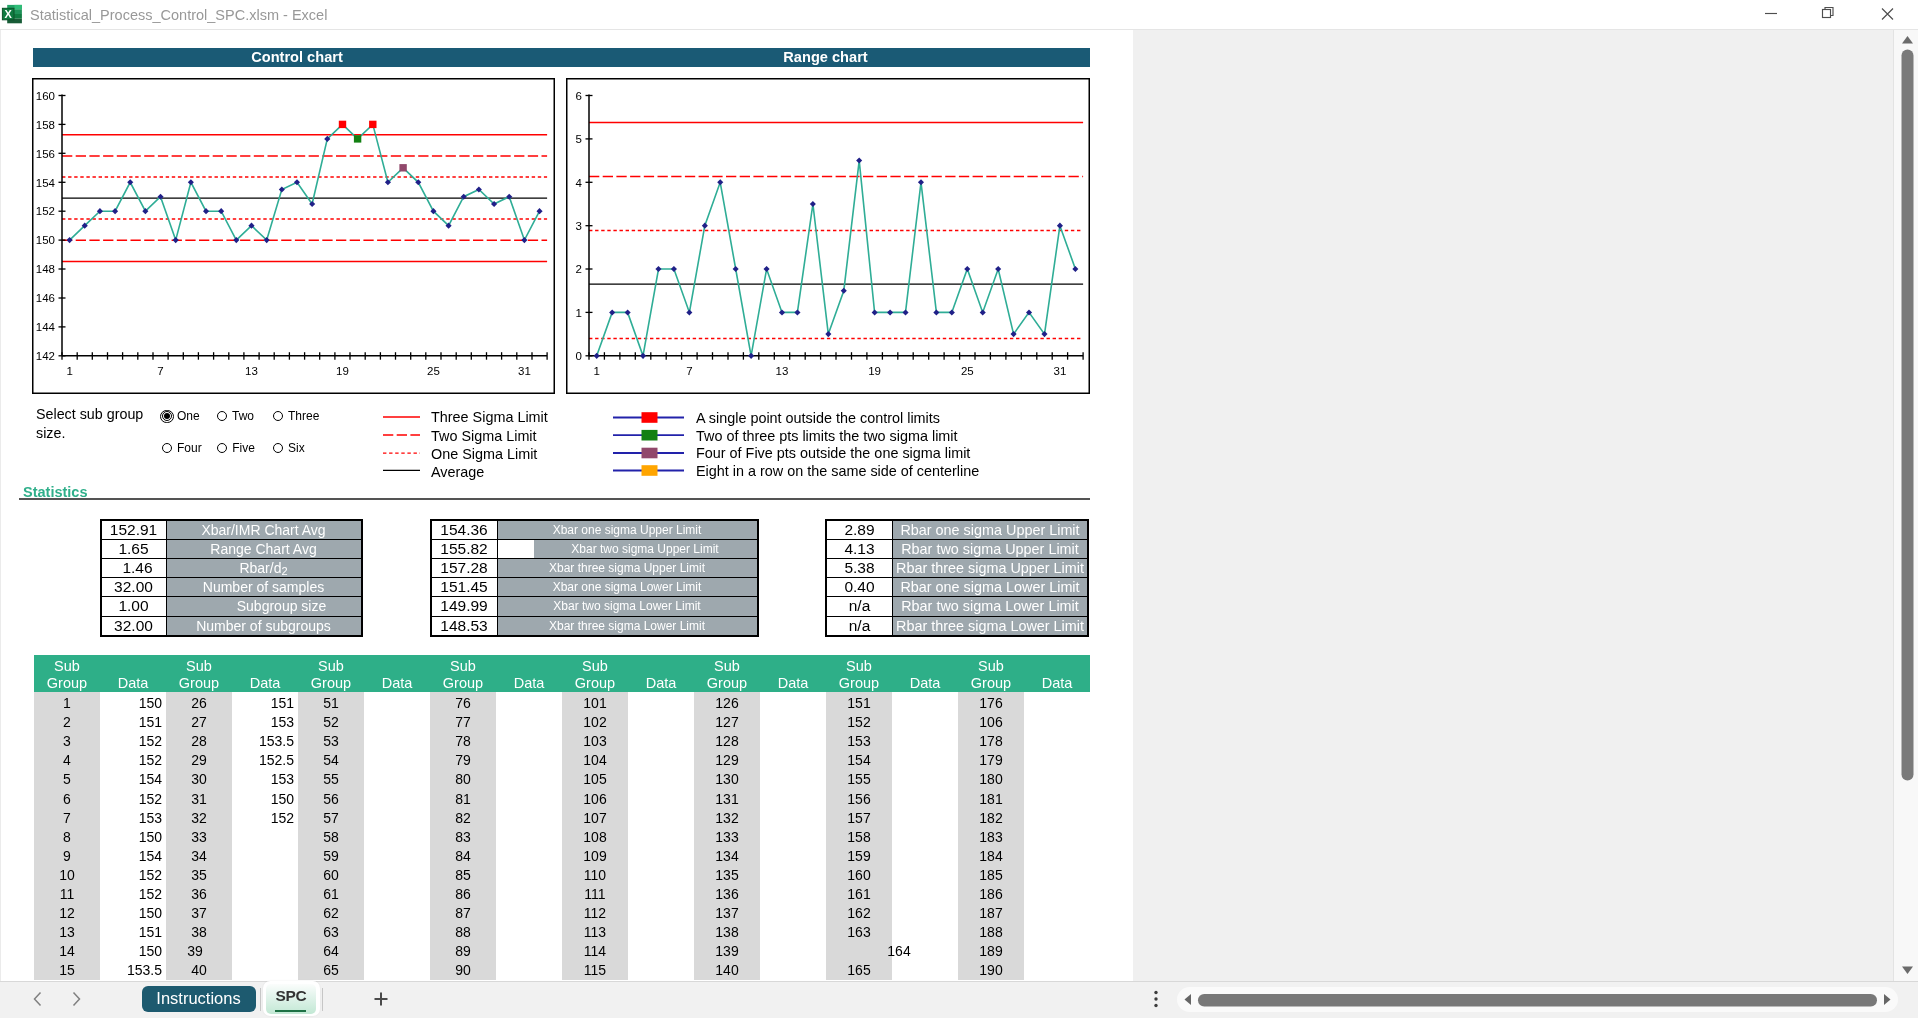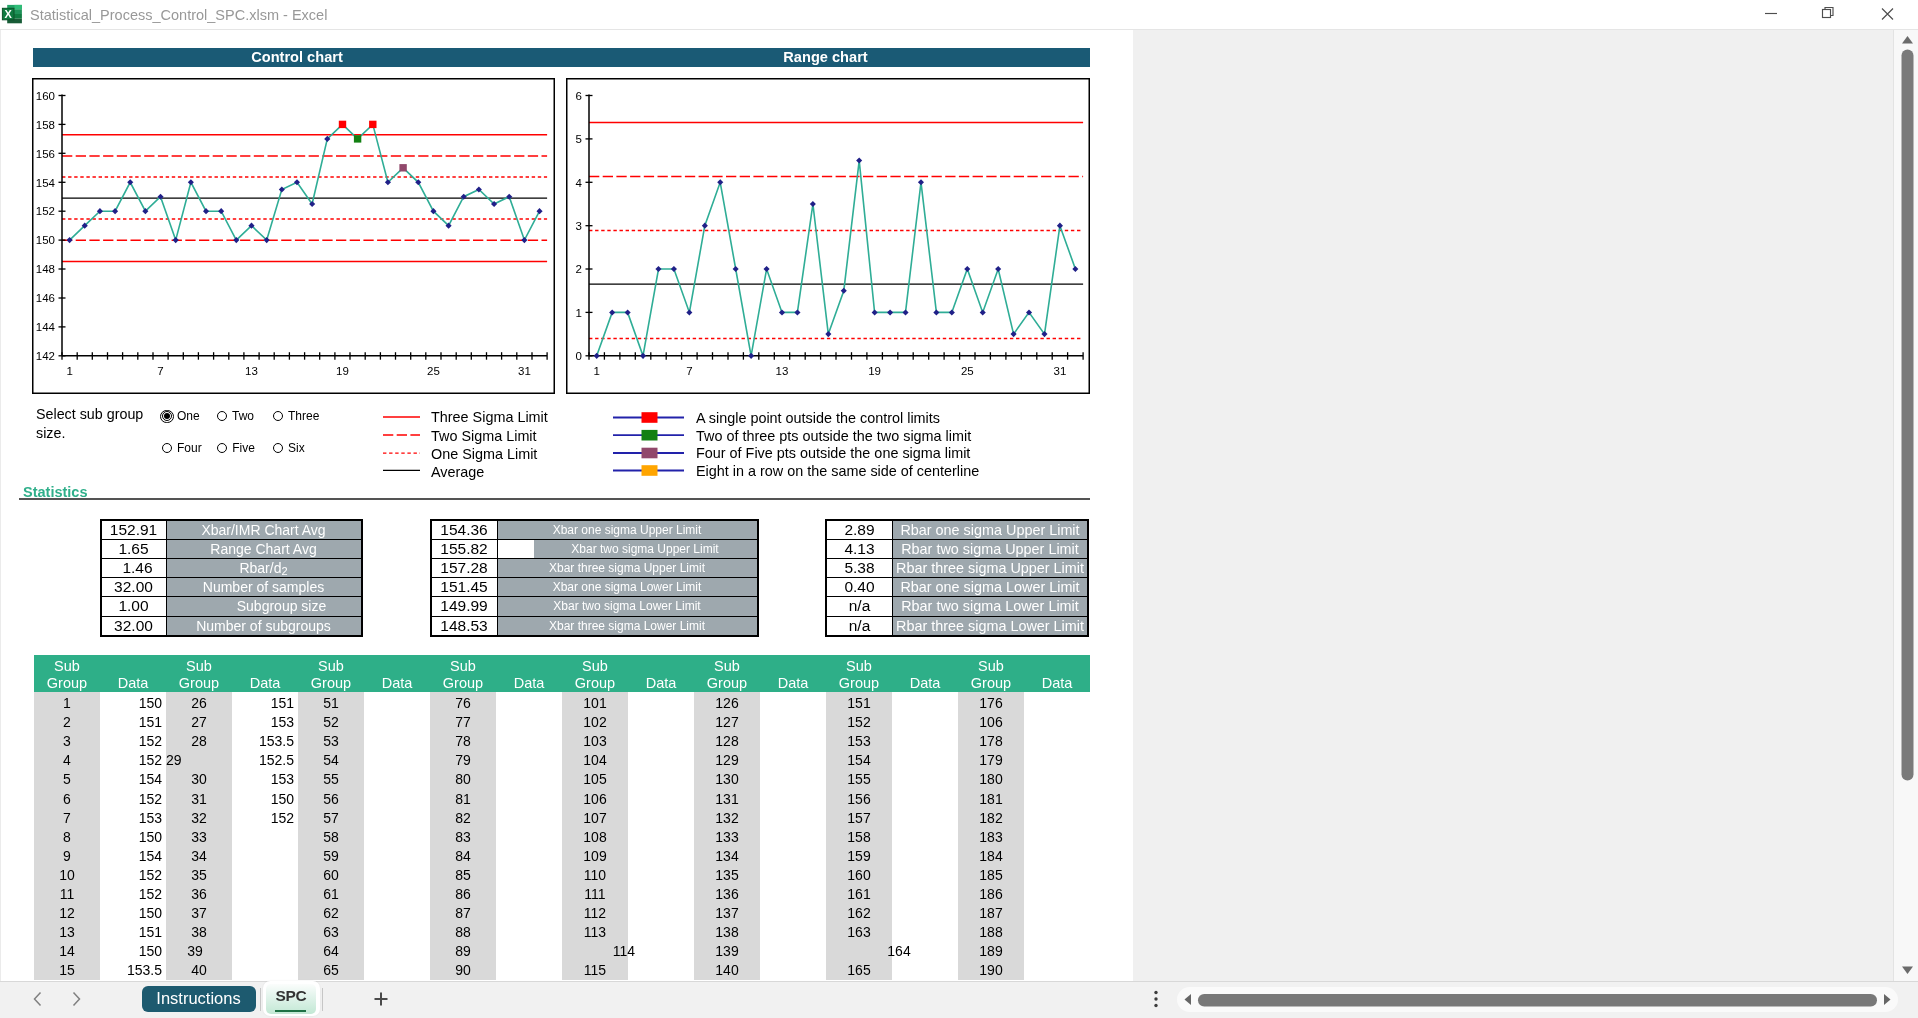--- a/index.html
+++ b/index.html
@@ -268,21 +268,21 @@
 <line x1="7" y1="9.5" x2="78" y2="9.5" stroke="#2222AA" stroke-width="1.8"></line>
 <rect x="35.5" y="4.2" width="16" height="10.6" fill="#FF0000"></rect>
 <line x1="7" y1="27.2" x2="78" y2="27.2" stroke="#2222AA" stroke-width="1.8"></line>
 <rect x="35.5" y="21.9" width="16" height="10.6" fill="#128012"></rect>
 <line x1="7" y1="45.0" x2="78" y2="45.0" stroke="#2222AA" stroke-width="1.8"></line>
 <rect x="35.5" y="39.7" width="16" height="10.6" fill="#91486B"></rect>
 <line x1="7" y1="62.5" x2="78" y2="62.5" stroke="#2222AA" stroke-width="1.8"></line>
 <rect x="35.5" y="57.2" width="16" height="10.6" fill="#FFA500"></rect>
 </svg>
 <div style="position:absolute;left:696px;top:409.9px;font-size:14.4px;color:#000;">A single point outside the control limits</div>
-<div style="position:absolute;left:696px;top:427.6px;font-size:14.4px;color:#000;">Two of three pts outside the two sigma limit</div>
+<div style="position:absolute;left:696px;top:427.6px;font-size:14.4px;color:#000;">Two of three pts limits the two sigma limit</div>
 <div style="position:absolute;left:696px;top:445.3px;font-size:14.4px;color:#000;">Four of Five pts outside the one sigma limit</div>
 <div style="position:absolute;left:696px;top:463.0px;font-size:14.4px;color:#000;">Eight in a row on the same side of centerline</div>
 <div style="position:absolute;left:23px;top:483.5px;font-size:14.5px;font-weight:bold;color:#2FAF8A;">Statistics</div>
 <div style="position:absolute;left:19px;top:498.3px;width:1071px;height:2px;background:#545454;"></div>
 <div style="position:absolute;left:99.5px;top:519.2px;width:263px;border:2px solid #000;box-sizing:border-box;">
 <div style="display:flex;height:17.6px;box-sizing:content-box;">
 <div style="width:65px;background:#fff;border-right:1.4px solid #000;display:flex;align-items:center;justify-content:center;font-size:15.5px;color:#000;box-sizing:border-box;">152.91</div>
 <div style="flex:1;background:#9EA8AE;display:flex;align-items:center;justify-content:center;font-size:14px;color:#fff;white-space:nowrap;">Xbar/IMR Chart Avg</div>
 </div>
 <div style="display:flex;height:18.2px;border-top:1.4px solid #000;box-sizing:content-box;">
@@ -406,21 +406,21 @@
 <div style="position:absolute;left:100.0px;top:942.9px;width:62.0px;text-align:right;font-size:14px;color:#000;">150</div>
 <div style="position:absolute;left:34.0px;top:961.9px;width:66.0px;text-align:center;font-size:14px;color:#000;">15</div>
 <div style="position:absolute;left:100.0px;top:961.9px;width:62.0px;text-align:right;font-size:14px;color:#000;">153.5</div>
 <div style="position:absolute;left:166.0px;top:692.0px;width:66.0px;height:288.0px;background:#D9D9D9;"></div>
 <div style="position:absolute;left:166.0px;top:695.2px;width:66.0px;text-align:center;font-size:14px;color:#000;">26</div>
 <div style="position:absolute;left:232.0px;top:695.2px;width:62.0px;text-align:right;font-size:14px;color:#000;">151</div>
 <div style="position:absolute;left:166.0px;top:714.2px;width:66.0px;text-align:center;font-size:14px;color:#000;">27</div>
 <div style="position:absolute;left:232.0px;top:714.2px;width:62.0px;text-align:right;font-size:14px;color:#000;">153</div>
 <div style="position:absolute;left:166.0px;top:733.3px;width:66.0px;text-align:center;font-size:14px;color:#000;">28</div>
 <div style="position:absolute;left:232.0px;top:733.3px;width:62.0px;text-align:right;font-size:14px;color:#000;">153.5</div>
-<div style="position:absolute;left:166.0px;top:752.4px;width:66.0px;font-size:14px;color:#000;">29</div>
+<div style="position:absolute;left:166.0px;top:752.4px;width:66.0px;text-align:center;font-size:14px;color:#000;">29</div>
 <div style="position:absolute;left:232.0px;top:752.4px;width:62.0px;text-align:right;font-size:14px;color:#000;">152.5</div>
 <div style="position:absolute;left:166.0px;top:771.4px;width:66.0px;text-align:center;font-size:14px;color:#000;">30</div>
 <div style="position:absolute;left:232.0px;top:771.4px;width:62.0px;text-align:right;font-size:14px;color:#000;">153</div>
 <div style="position:absolute;left:166.0px;top:790.5px;width:66.0px;text-align:center;font-size:14px;color:#000;">31</div>
 <div style="position:absolute;left:232.0px;top:790.5px;width:62.0px;text-align:right;font-size:14px;color:#000;">150</div>
 <div style="position:absolute;left:166.0px;top:809.5px;width:66.0px;text-align:center;font-size:14px;color:#000;">32</div>
 <div style="position:absolute;left:232.0px;top:809.5px;width:62.0px;text-align:right;font-size:14px;color:#000;">152</div>
 <div style="position:absolute;left:166.0px;top:828.6px;width:66.0px;text-align:center;font-size:14px;color:#000;">33</div>
 <div style="position:absolute;left:166.0px;top:847.6px;width:66.0px;text-align:center;font-size:14px;color:#000;">34</div>
 <div style="position:absolute;left:166.0px;top:866.7px;width:66.0px;text-align:center;font-size:14px;color:#000;">35</div>
@@ -468,21 +468,21 @@
 <div style="position:absolute;left:562.0px;top:752.4px;width:66.0px;text-align:center;font-size:14px;color:#000;">104</div>
 <div style="position:absolute;left:562.0px;top:771.4px;width:66.0px;text-align:center;font-size:14px;color:#000;">105</div>
 <div style="position:absolute;left:562.0px;top:790.5px;width:66.0px;text-align:center;font-size:14px;color:#000;">106</div>
 <div style="position:absolute;left:562.0px;top:809.5px;width:66.0px;text-align:center;font-size:14px;color:#000;">107</div>
 <div style="position:absolute;left:562.0px;top:828.6px;width:66.0px;text-align:center;font-size:14px;color:#000;">108</div>
 <div style="position:absolute;left:562.0px;top:847.6px;width:66.0px;text-align:center;font-size:14px;color:#000;">109</div>
 <div style="position:absolute;left:562.0px;top:866.7px;width:66.0px;text-align:center;font-size:14px;color:#000;">110</div>
 <div style="position:absolute;left:562.0px;top:885.7px;width:66.0px;text-align:center;font-size:14px;color:#000;">111</div>
 <div style="position:absolute;left:562.0px;top:904.8px;width:66.0px;text-align:center;font-size:14px;color:#000;">112</div>
 <div style="position:absolute;left:562.0px;top:923.8px;width:66.0px;text-align:center;font-size:14px;color:#000;">113</div>
-<div style="position:absolute;left:562.0px;top:942.9px;width:66.0px;text-align:center;font-size:14px;color:#000;padding-left:29px;">114</div>
+<div style="position:absolute;left:562.0px;top:942.9px;width:66.0px;text-align:center;font-size:14px;color:#000;">114</div>
 <div style="position:absolute;left:562.0px;top:961.9px;width:66.0px;text-align:center;font-size:14px;color:#000;">115</div>
 <div style="position:absolute;left:694.0px;top:692.0px;width:66.0px;height:288.0px;background:#D9D9D9;"></div>
 <div style="position:absolute;left:694.0px;top:695.2px;width:66.0px;text-align:center;font-size:14px;color:#000;">126</div>
 <div style="position:absolute;left:694.0px;top:714.2px;width:66.0px;text-align:center;font-size:14px;color:#000;">127</div>
 <div style="position:absolute;left:694.0px;top:733.3px;width:66.0px;text-align:center;font-size:14px;color:#000;">128</div>
 <div style="position:absolute;left:694.0px;top:752.4px;width:66.0px;text-align:center;font-size:14px;color:#000;">129</div>
 <div style="position:absolute;left:694.0px;top:771.4px;width:66.0px;text-align:center;font-size:14px;color:#000;">130</div>
 <div style="position:absolute;left:694.0px;top:790.5px;width:66.0px;text-align:center;font-size:14px;color:#000;">131</div>
 <div style="position:absolute;left:694.0px;top:809.5px;width:66.0px;text-align:center;font-size:14px;color:#000;">132</div>
 <div style="position:absolute;left:694.0px;top:828.6px;width:66.0px;text-align:center;font-size:14px;color:#000;">133</div>

